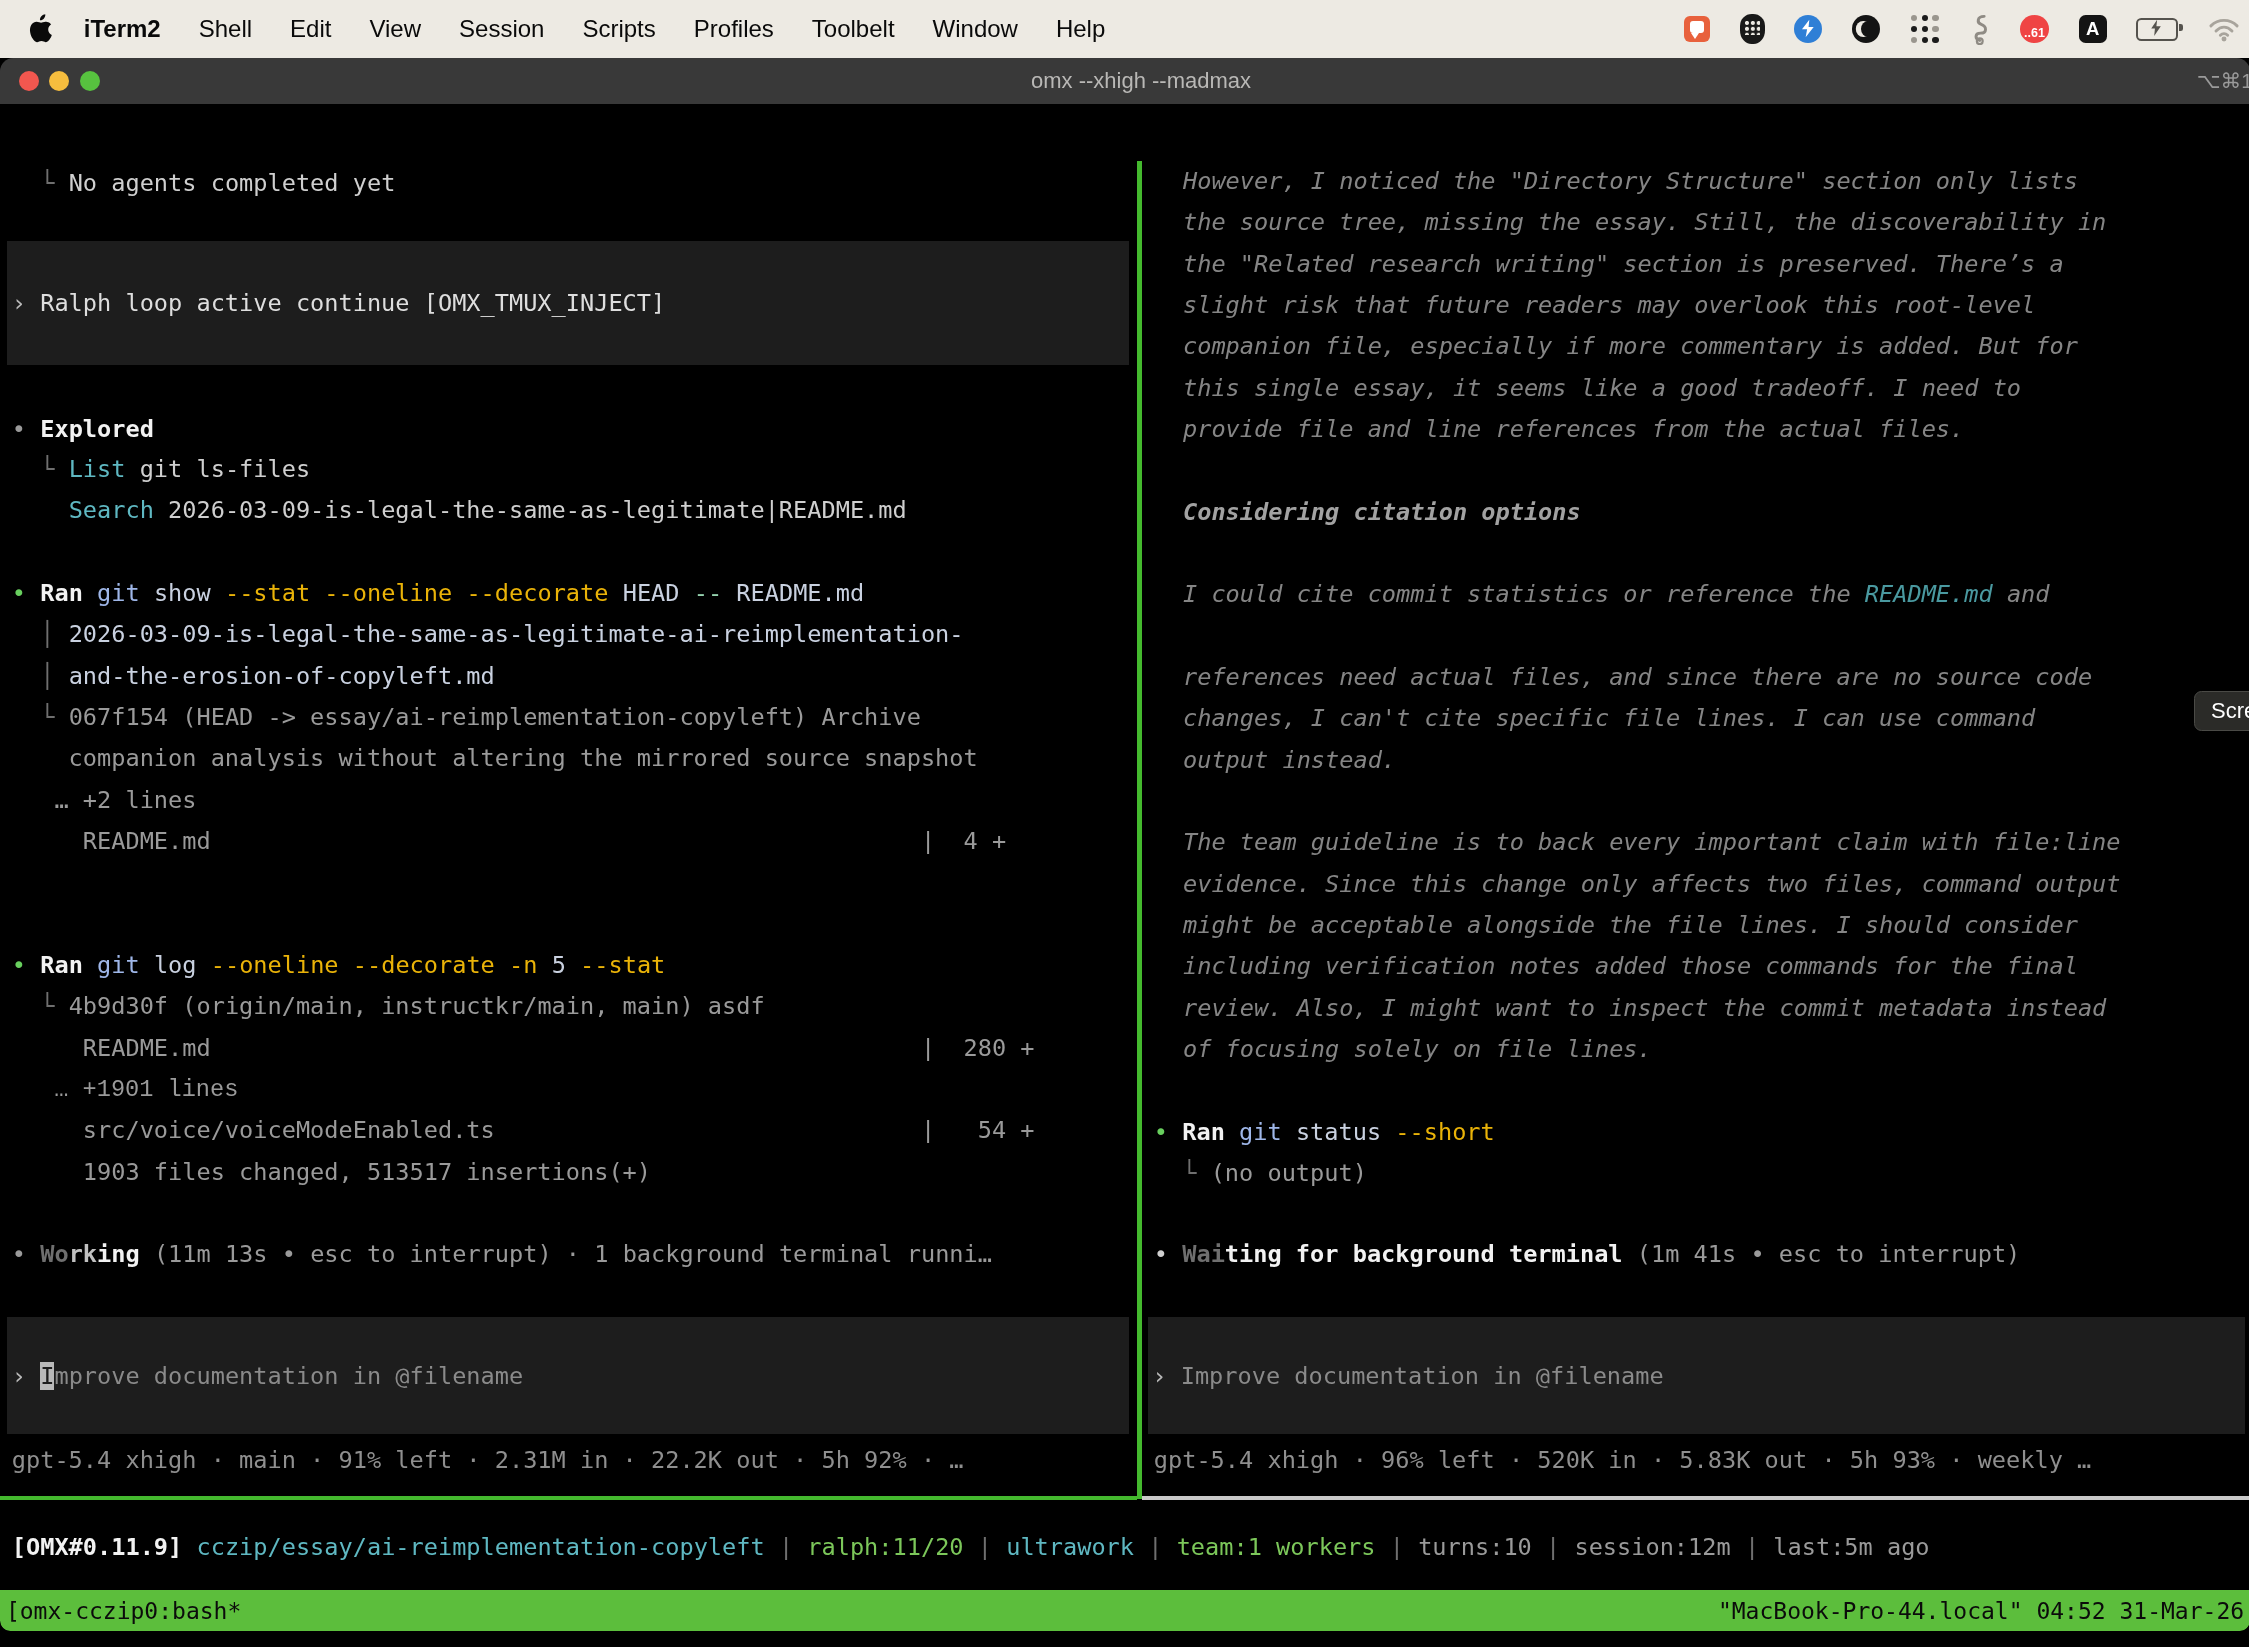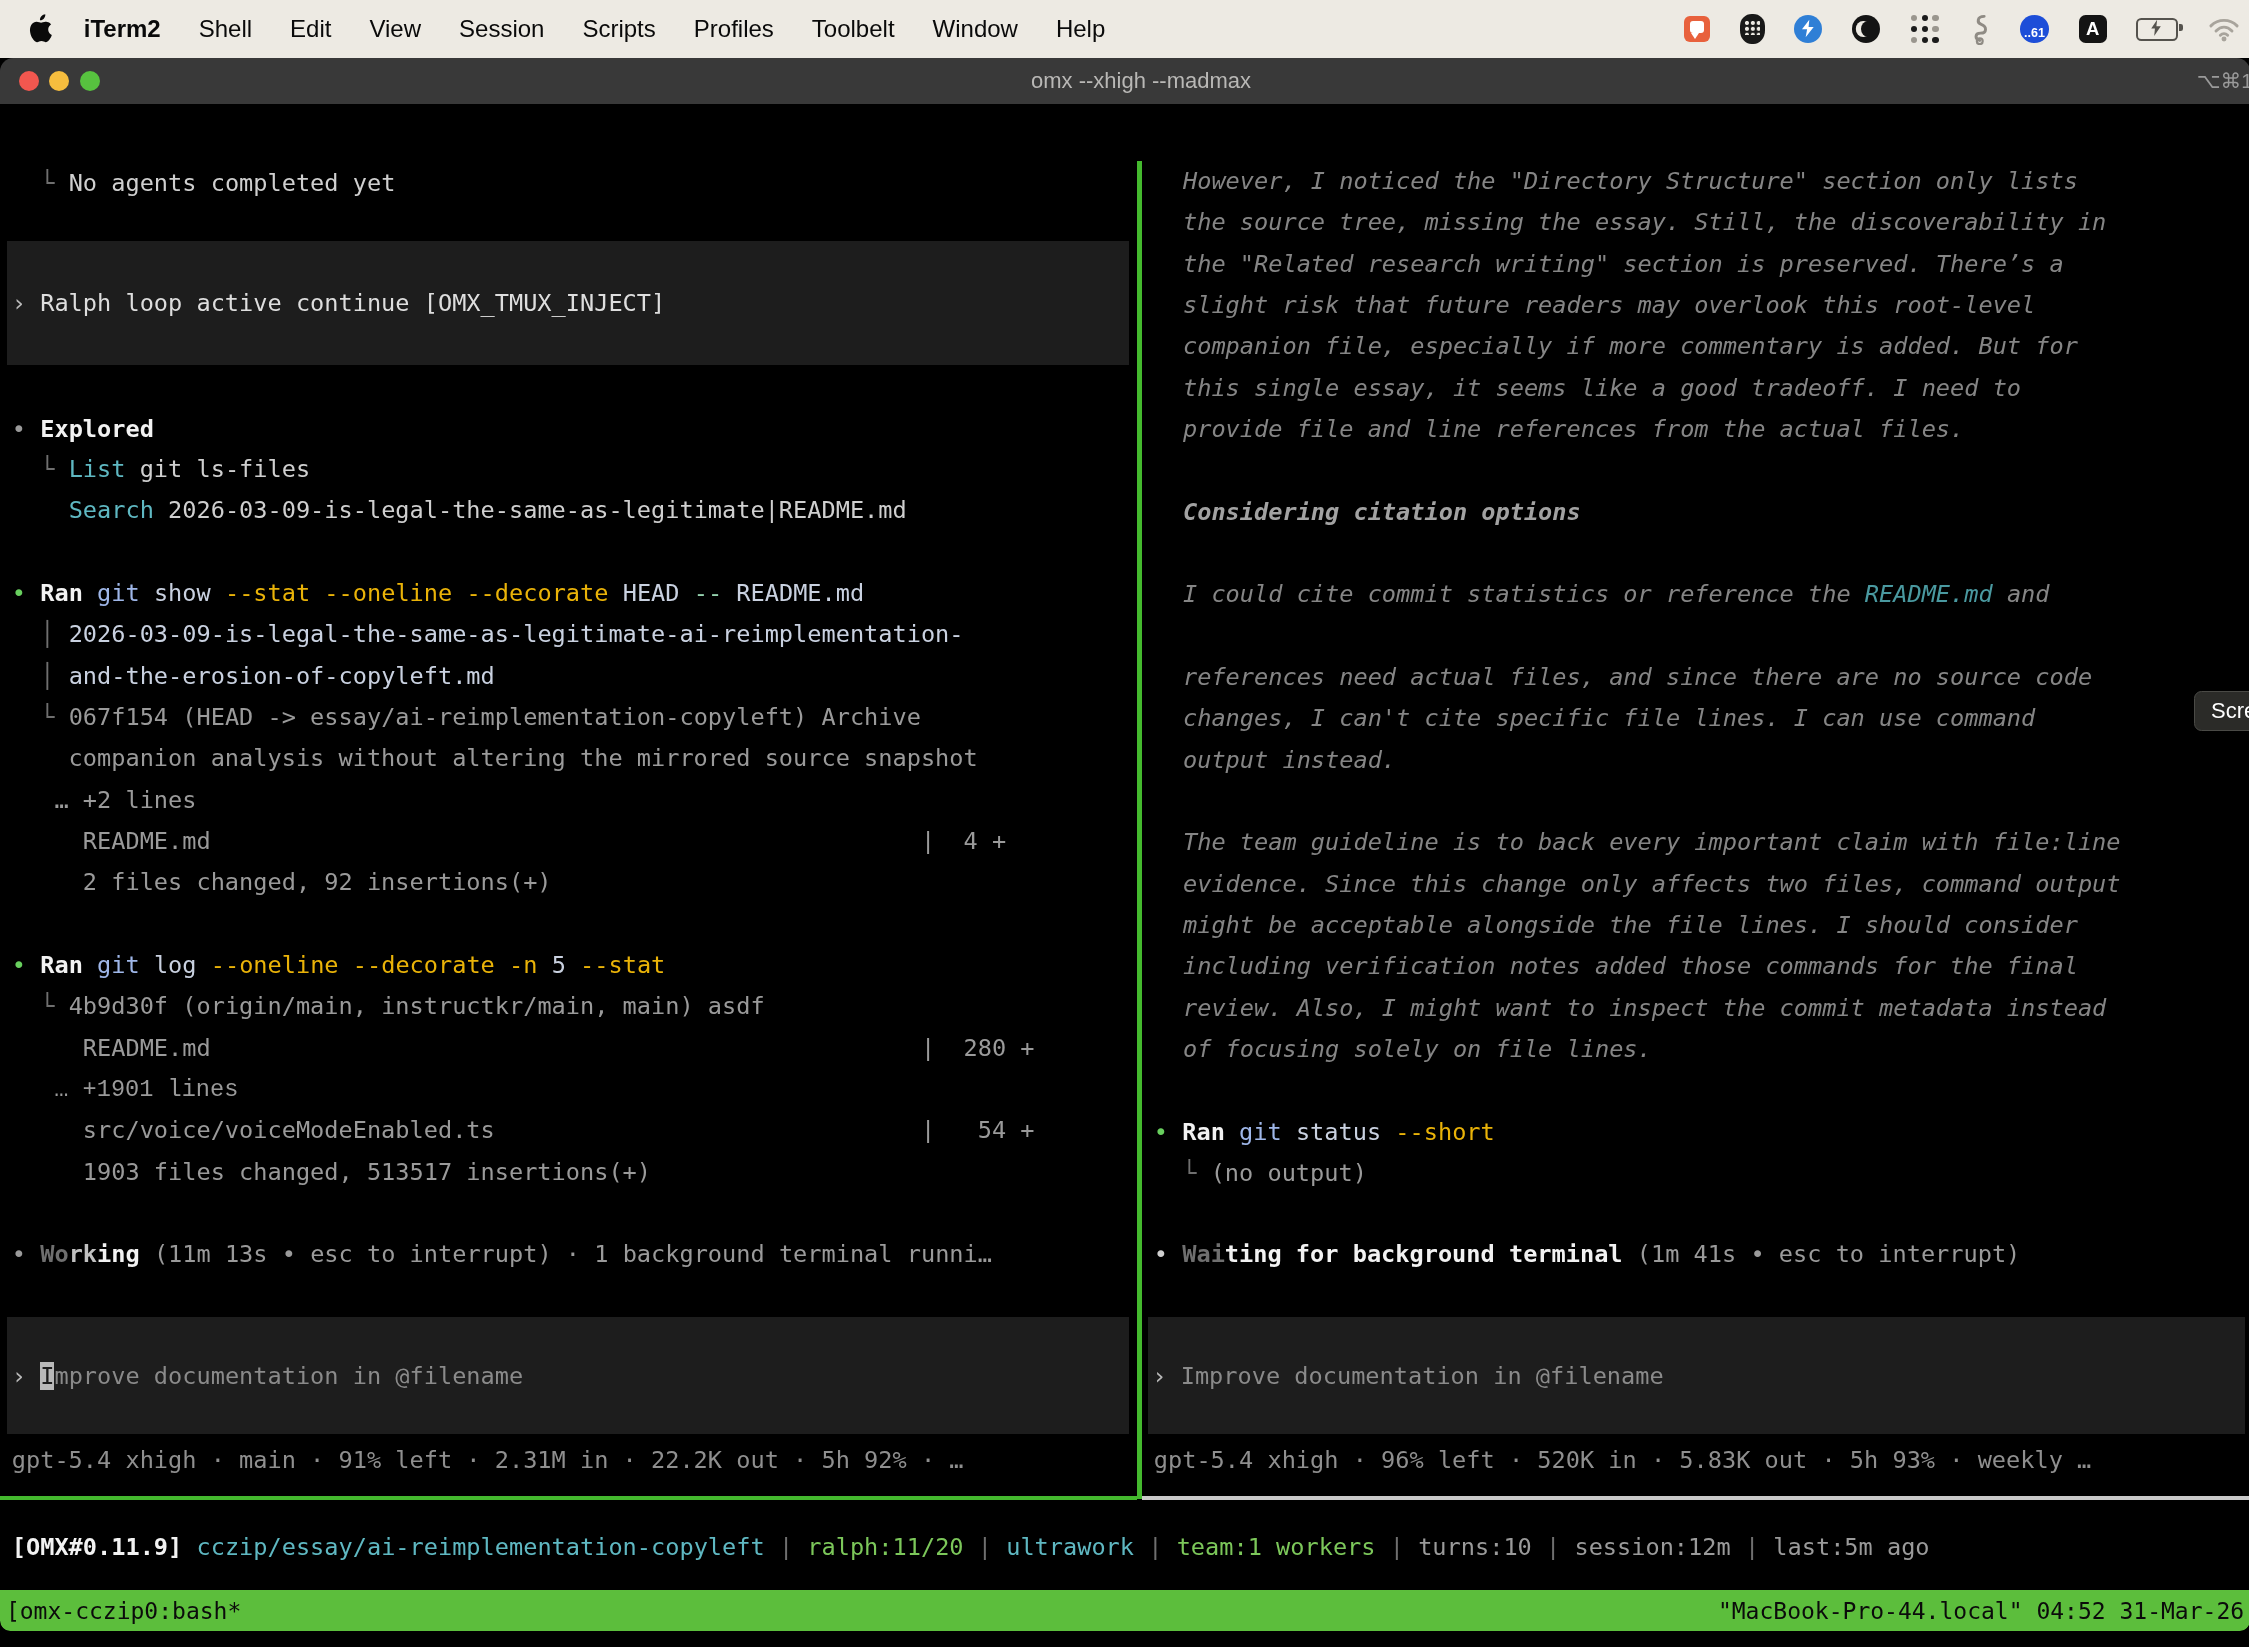--- a/index.html
+++ b/index.html
@@ -19,21 +19,21 @@
   .ic-shield .dots{position:absolute;left:4.4px;top:5.9px;width:16px;height:14.8px;
     background:radial-gradient(circle 2.2px,#edeae3 1.9px,transparent 2.2px) 0 0/5.9px 5.9px;}
   .ic-blue{width:28px;height:28px;border-radius:50%;background:#2f7fd6;position:relative;}
   .ic-blue svg{position:absolute;left:5.2px;top:4.4px;}
   .ic-moon{width:28px;height:28px;border-radius:50%;background:#141414;position:relative;overflow:hidden;}
   .ic-moon .cres{position:absolute;right:3.7px;top:5.9px;width:14.8px;height:16px;border-radius:50%;
     box-shadow:-5.2px 0 0 0 #edeae3;}
   .ic-dots{width:29.5px;height:29.5px;display:grid;grid-template-columns:repeat(3,1fr);grid-template-rows:repeat(3,1fr);gap:3px;padding:1.5px;}
   .ic-dots i{width:6.6px;height:6.6px;border-radius:50%;background:#9a968e;}
   .ic-dots i.k{background:#1b1b1b;}
-  .ic-badge61{width:29.5px;height:28px;border-radius:50%;background:#1d4ed8;color:#fff;
+  .ic-badge61{width:29.5px;height:28px;border-radius:50%;background:#ef4444;color:#fff;
     font-size:12.5px;font-weight:700;display:flex;align-items:flex-end;justify-content:center;padding-bottom:3px;box-sizing:border-box;}
   .ic-a{width:28px;height:28px;border-radius:6.6px;background:#141414;color:#fff;font-size:18.5px;font-weight:700;
     display:flex;align-items:center;justify-content:center;}
   .ic-batt{width:38px;height:19px;border:2.2px solid #55534e;border-radius:5.2px;position:relative;}
   .ic-batt .nub{position:absolute;right:-6.6px;top:4.4px;width:3.7px;height:7.4px;background:#55534e;border-radius:0 2.2px 2.2px 0;}
   .window{position:absolute;left:0;top:58px;width:2250px;height:1574px;background:#000;
     border-radius:13.3px 13.3px 11.8px 11.8px;overflow:hidden;}
   .titlebar{position:absolute;left:0;top:0;width:100%;height:46px;background:#393939;
     display:flex;align-items:center;justify-content:center;padding-left:16px;}
   .tl{position:absolute;top:12.5px;width:20px;height:20px;border-radius:50%;}
@@ -171,21 +171,20 @@
       <div class="term-line" style="top: 248px;"><span class="c-g">• </span><span class="c-bw">Explored</span></div>
       <div class="term-line" style="top: 288px;"><span class="c-dim">  └ </span><span class="c-cy">List</span><span class="c-w"> git ls-files</span></div>
       <div class="term-line" style="top: 329px;"><span class="c-g">    </span><span class="c-cy">Search</span><span class="c-w"> 2026-03-09-is-legal-the-same-as-legitimate|README.md</span></div>
       <div class="term-line" style="top: 412px;"><span class="c-gb">• </span><span class="c-bw">Ran</span><span class="c-w"> </span><span class="c-peri">git</span><span class="c-lav"> show</span><span class="c-pk"> --stat</span><span class="c-pk"> --oneline</span><span class="c-pk"> --decorate</span><span class="c-lav"> HEAD</span><span class="c-mint"> --</span><span class="c-lav"> README.md</span></div>
       <div class="term-line" style="top: 453px;"><span class="c-dim">  │ </span><span class="c-lav">2026-03-09-is-legal-the-same-as-legitimate-ai-reimplementation-</span></div>
       <div class="term-line" style="top: 495px;"><span class="c-dim">  │ </span><span class="c-lav">and-the-erosion-of-copyleft.md</span></div>
       <div class="term-line" style="top: 536px;"><span class="c-dim">  └ </span><span class="c-g">067f154 (HEAD -&gt; essay/ai-reimplementation-copyleft) Archive</span></div>
       <div class="term-line" style="top: 577px;"><span class="c-g">    companion analysis without altering the mirrored source snapshot</span></div>
       <div class="term-line" style="top: 619px;"><span class="c-g">   … +2 lines</span></div>
       <div class="term-line" style="top: 660px;"><span class="c-g">     README.md                                                  |  4 +</span></div>
-      <div class="term-line" style="top: 701px;"><span class="c-g">     2 files changed, 92 insertions(+)</span></div>
       <div class="term-line" style="top: 784px;"><span class="c-gb">• </span><span class="c-bw">Ran</span><span class="c-w"> </span><span class="c-peri">git</span><span class="c-lav"> log</span><span class="c-pk"> --oneline</span><span class="c-pk"> --decorate</span><span class="c-pk"> -n</span><span class="c-lav"> 5</span><span class="c-pk"> --stat</span></div>
       <div class="term-line" style="top: 825px;"><span class="c-dim">  └ </span><span class="c-g">4b9d30f (origin/main, instructkr/main, main) asdf</span></div>
       <div class="term-line" style="top: 867px;"><span class="c-g">     README.md                                                  |  280 +</span></div>
       <div class="term-line" style="top: 908px; font-family: Liberation Mono, monospace;"><span class="c-g">   … +1901 lines</span></div>
       <div class="term-line" style="top: 949px;"><span class="c-g">     src/voice/voiceModeEnabled.ts                              |   54 +</span></div>
       <div class="term-line" style="top: 991px;"><span class="c-g">     1903 files changed, 513517 insertions(+)</span></div>
       <div class="term-line" style="top: 1073px;"><span class="c-g">• </span><span class="c-dimb">Wo</span><span class="c-midb">rk</span><span class="c-bw">ing</span><span class="c-g"> (11m 13s • esc to interrupt) · 1 background terminal runni…</span></div>
     </div>
 
   <div class="pane pane-right term">

